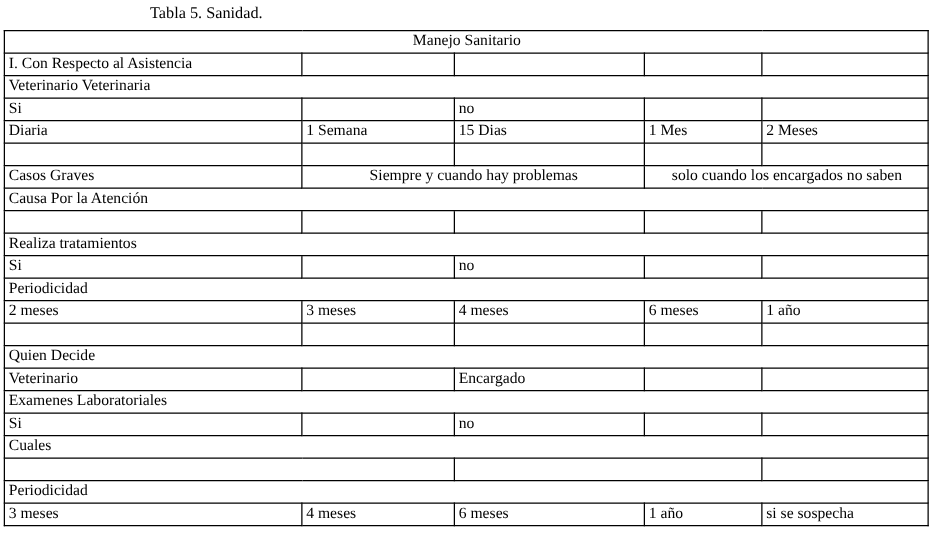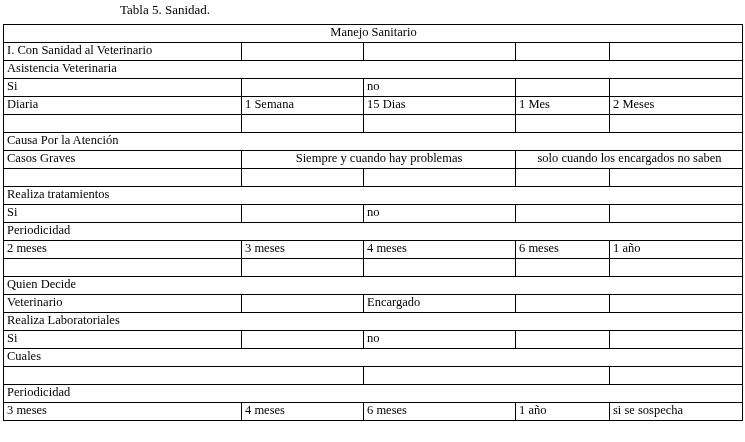--- a/index.html
+++ b/index.html
@@ -70,29 +70,29 @@
         <col class="col3">
         <col class="col4">
     </colgroup>
     <tbody>
 
       <tr>
         <td class="center" colspan="5">Manejo Sanitario</td>
       </tr>
 
       <tr>
-        <td>I. Con Sanidad al Veterinario</td>
-        <td></td>
-        <td></td>
-        <td></td>
-        <td></td>
-      </tr>
-
-      <tr>
-        <td colspan="5">Asistencia Veterinaria</td>
+        <td>I. Con Respecto al Asistencia</td>
+        <td></td>
+        <td></td>
+        <td></td>
+        <td></td>
+      </tr>
+
+      <tr>
+        <td colspan="5">Veterinario Veterinaria</td>
       </tr>
 
       <tr>
         <td>Si</td>
         <td></td>
         <td>no</td>
         <td></td>
         <td></td>
       </tr>
 
@@ -107,27 +107,27 @@
 
       <tr>
         <td></td>
         <td></td>
         <td></td>
         <td></td>
         <td></td>
       </tr>
 
       <tr>
-        <td colspan="5">Causa Por la Atención</td>
-      </tr>
-
-      <tr>
         <td>Casos Graves</td>
         <td class="center" colspan="2">Siempre y cuando hay problemas</td>
         <td class="center" colspan="2">solo cuando los encargados no saben</td>
+      </tr>
+
+      <tr>
+        <td colspan="5">Causa Por la Atención</td>
       </tr>
 
       <tr>
         <td></td>
         <td></td>
         <td></td>
         <td></td>
         <td></td>
       </tr>
 
@@ -170,21 +170,21 @@
 
       <tr>
         <td>Veterinario</td>
         <td></td>
         <td>Encargado</td>
         <td></td>
         <td></td>
       </tr>
 
       <tr>
-        <td colspan="5">Realiza Laboratoriales</td>
+        <td colspan="5">Examenes Laboratoriales</td>
       </tr>
 
       <tr>
         <td>Si</td>
         <td></td>
         <td>no</td>
         <td></td>
         <td></td>
       </tr>
 

